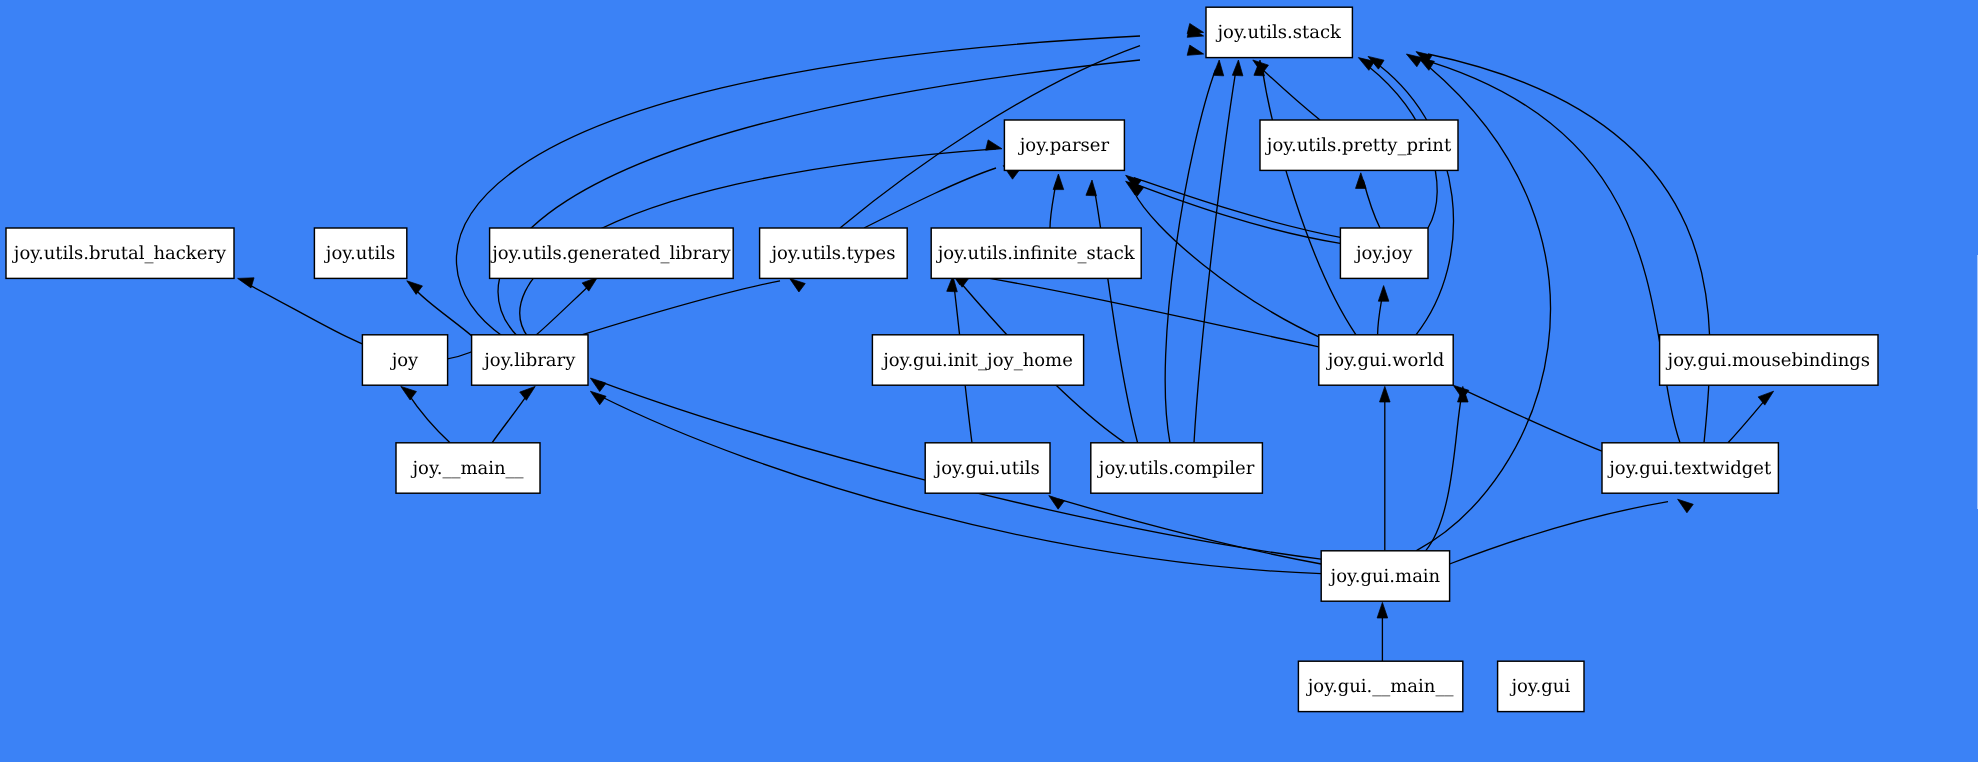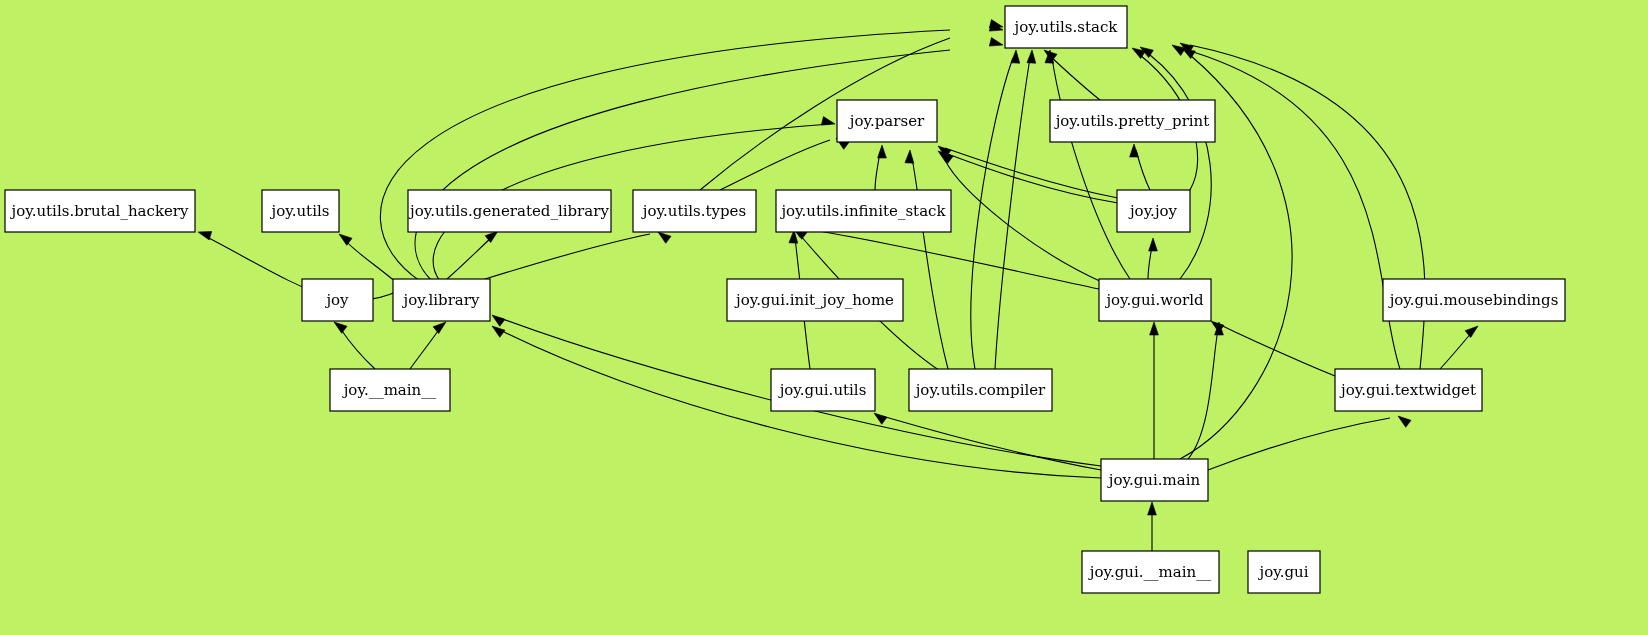--- a/index.html
+++ b/index.html
@@ -4,21 +4,21 @@
 <style>
   html, body {
     margin: 0;
     padding: 0;
     background: #ffffff;
   }
   #graph-canvas {
     position: relative;
     width: 1648px;
     height: 635px;
-    background: #bef264;
+    background: #3b82f6;
     overflow: hidden;
     font-family: "DejaVu Serif", "Liberation Serif", serif;
   }
   #graph-svg {
     position: absolute;
     left: 0;
     top: 0;
     width: 1648px;
     height: 635px;
   }

